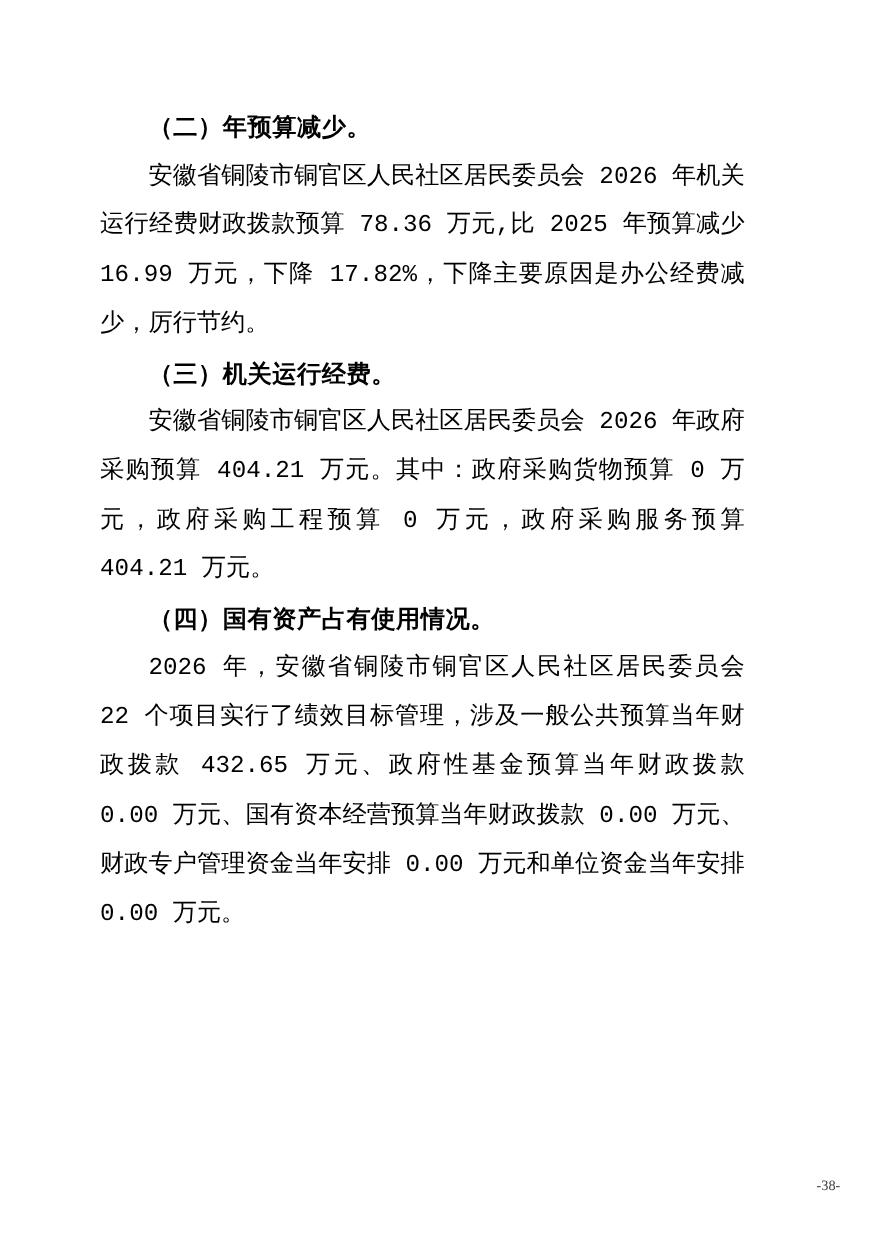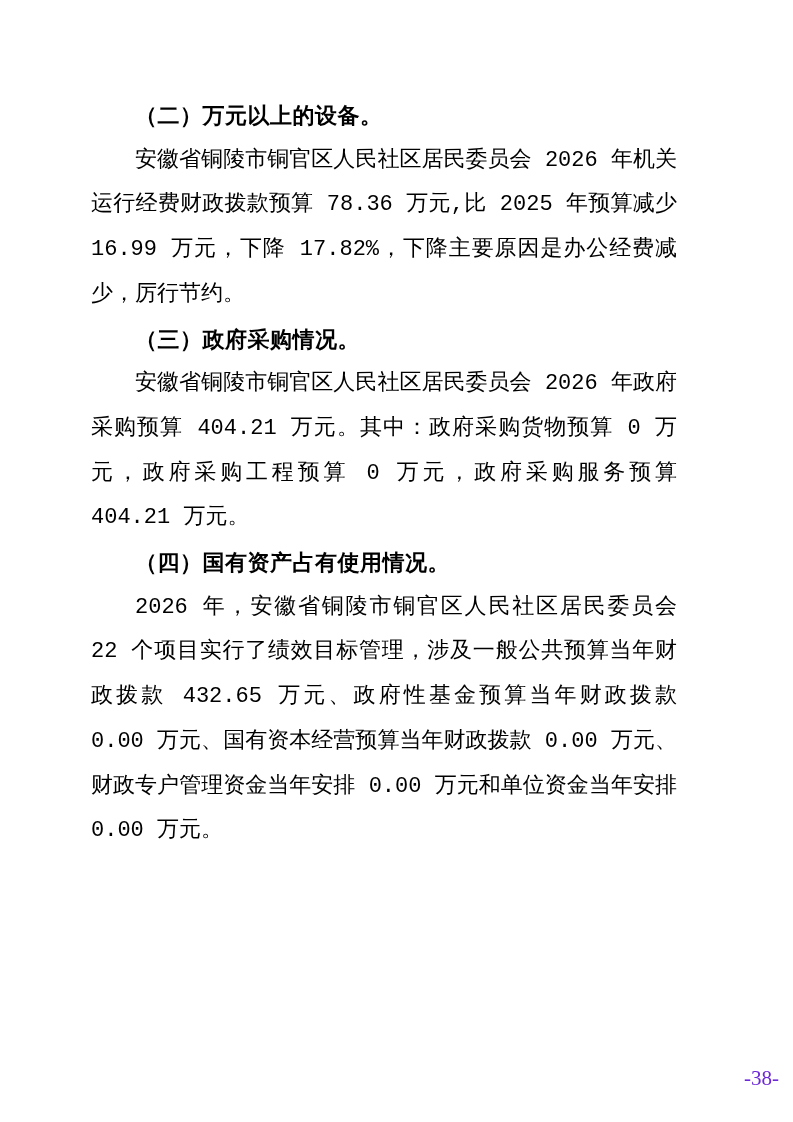--- a/index.html
+++ b/index.html
@@ -37,37 +37,37 @@
     font-family: Liberation Mono, monospace;
   }
   .content h2.section-heading {
     font-weight: bold;
     text-align: left;
     letter-spacing: 0.5px;
   }
   .page-number {
     position: absolute;
     top: 1067px;
-    right: 14px;
-    font-size: 21px;
+    right: 29px;
+    font-size: 13px;
     line-height: 22px;
     font-family: "Liberation Serif", "DejaVu Serif", serif;
-    color: #6d28d9;
+    color: #404040;
   }
 </style>
 </head>
 <body>
 
 <div class="page">
   <div class="content">
 
-    <h2 class="section-heading">（二）万元以上的设备。</h2>
+    <h2 class="section-heading">（二）年预算减少。</h2>
     <p>安徽省铜陵市铜官区人民社区居民委员会 2026 年机关运行经费财政拨款预算 78.36 万元,比 2025 年预算减少 16.99 万元，下降 17.82%，下降主要原因是办公经费减少，厉行节约。</p>
 
-    <h2 class="section-heading">（三）政府采购情况。</h2>
+    <h2 class="section-heading">（三）机关运行经费。</h2>
     <p>安徽省铜陵市铜官区人民社区居民委员会 2026 年政府采购预算 404.21 万元。其中：政府采购货物预算 0 万元，政府采购工程预算 0 万元，政府采购服务预算 404.21 万元。</p>
 
     <h2 class="section-heading">（四）国有资产占有使用情况。</h2>
 
     <p>2026 年，安徽省铜陵市铜官区人民社区居民委员会 22 个项目实行了绩效目标管理，涉及一般公共预算当年财政拨款 432.65 万元、政府性基金预算当年财政拨款 0.00 万元、国有资本经营预算当年财政拨款 0.00 万元、财政专户管理资金当年安排 0.00 万元和单位资金当年安排 0.00 万元。</p>
 
   </div>
 
   <div class="page-number">-38-</div>
 </div>

